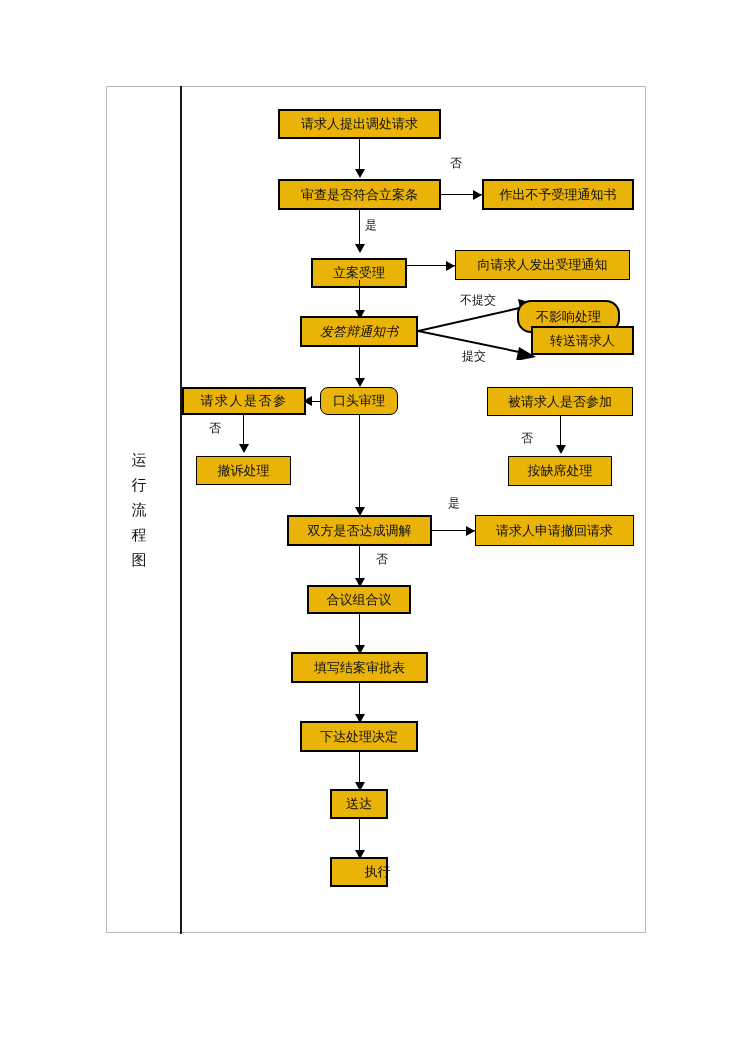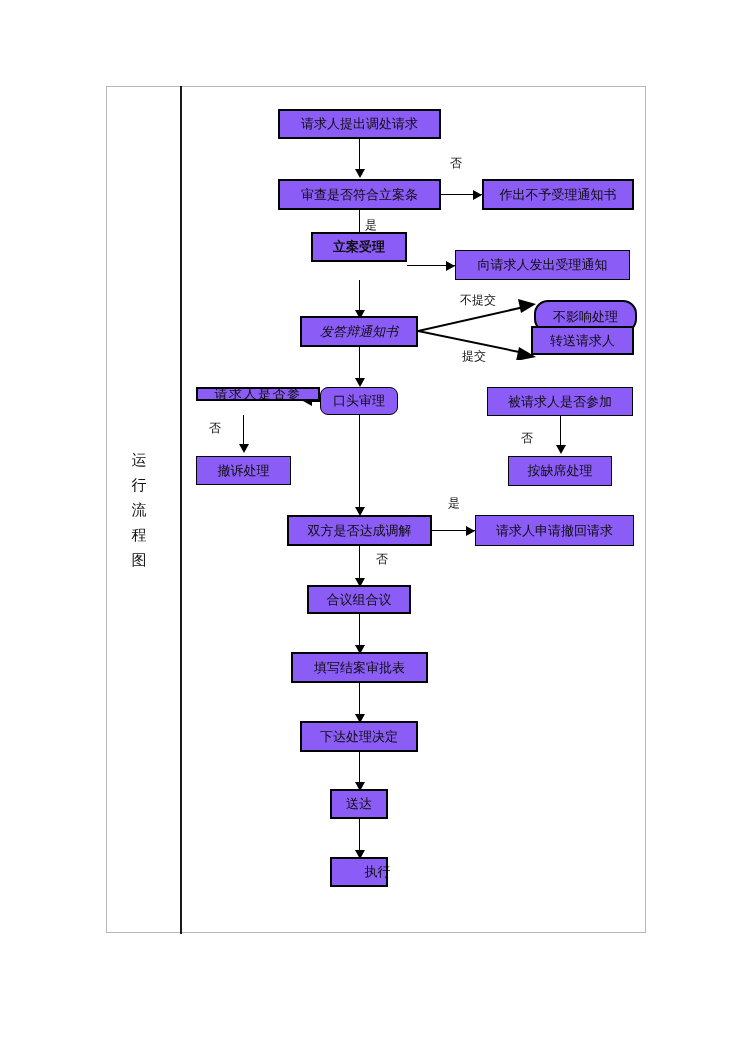--- a/index.html
+++ b/index.html
@@ -48,21 +48,21 @@
     color: #141414;
     font-family: "DejaVu Serif", "Liberation Serif", serif;
   }
   #side-label span { display: block; }
 
   
   .box {
     position: absolute;
     box-sizing: border-box;
     border: 2px solid #000000;
-    background: #8b5cf6;
+    background: #eab308;
     display: flex;
     align-items: center;
     justify-content: center;
     font-size: 13px;
     color: #0d0d0d;
     white-space: nowrap;
     font-family: "DejaVu Sans", "Liberation Sans", sans-serif;
   }
   .box.thin { border-width: 1.5px; }
 
@@ -130,54 +130,54 @@
 <div class="hline" style="left:441px; top:194px; width:41px;"></div>
 <div class="arrow-right" style="left:473px; top:190px;"></div>
 <div class="elabel" style="left:450px; top:155px;">否</div>
 
 <div class="box" style="left:482px; top:179px; width:152px; height:31px;">作出不予受理通知书</div>
 
 <div class="vline" style="left:359px; top:210px; height:40px;"></div>
 <div class="arrow-down" style="left:355px; top:244px;"></div>
 <div class="elabel" style="left:365px; top:217px;">是</div>
 
-<div class="box" style="left:311px; top:232px; width:96px; height:30px;font-weight:bold;">立案受理</div>
+<div class="box" style="left:311px; top:258px; width:96px; height:30px;">立案受理</div>
 
 <div class="hline" style="left:407px; top:265px; width:48px;"></div>
 <div class="arrow-right" style="left:446px; top:261px;"></div>
 
 <div class="box thin" style="left:455px; top:250px; width:175px; height:30px;">向请求人发出受理通知</div>
 
 <div class="vline" style="left:359px; top:280px; height:36px;"></div>
 <div class="arrow-down" style="left:355px; top:310px;"></div>
 
 <div class="box" style="left:300px; top:316px; width:118px; height:31px;font-style:italic;">发答辩通知书</div>
 
 <svg class="diag" style="left:418px; top:295px; width:120px; height:65px;" width="120" height="65">
   <line x1="0" y1="36" x2="106" y2="12" stroke="#000" stroke-width="2"></line>
   <polygon points="118,9 100,4 103,18" fill="#000"></polygon>
   <line x1="0" y1="36" x2="106" y2="58" stroke="#000" stroke-width="2"></line>
   <polygon points="118,62 101,52 98,66" fill="#000"></polygon>
 </svg>
 <div class="elabel" style="left:460px; top:292px;">不提交</div>
 <div class="elabel" style="left:462px; top:348px;">提交</div>
 
-<div class="box" style="left:534px; top:300px; width:103px; height:33px;border-radius:14px;">不影响处理</div>
+<div class="box" style="left:517px; top:300px; width:103px; height:33px;border-radius:14px;">不影响处理</div>
 
 <div class="box" style="left:531px; top:326px; width:103px; height:29px;">转送请求人</div>
 
 <div class="vline" style="left:359px; top:347px; height:36px;"></div>
 <div class="arrow-down" style="left:355px; top:378px;"></div>
 
 <div class="box thin" style="left:320px; top:387px; width:78px; height:28px;border-radius:8px;">口头审理</div>
 
 <div class="hline" style="left:305px; top:401px; width:16px;"></div>
 <div class="arrow-left" style="left:303px; top:396px;"></div>
 
-<div class="box" style="left:196px; top:387px; width:124px; height:14px; letter-spacing:1.5px;">请求人是否参</div>
+<div class="box" style="left:182px; top:387px; width:124px; height:28px; letter-spacing:1.5px;">请求人是否参</div>
 <div class="vline" style="left:243px; top:415px; height:36px;"></div>
 <div class="arrow-down" style="left:239px; top:444px;"></div>
 <div class="elabel" style="left:209px; top:420px;">否</div>
 
 <div class="box thin" style="left:196px; top:456px; width:95px; height:29px;">撤诉处理</div>
 
 <div class="box thin" style="left:487px; top:387px; width:146px; height:29px;">被请求人是否参加</div>
 <div class="vline" style="left:560px; top:416px; height:36px;"></div>
 <div class="arrow-down" style="left:556px; top:445px;"></div>
 <div class="elabel" style="left:521px; top:430px;">否</div>

